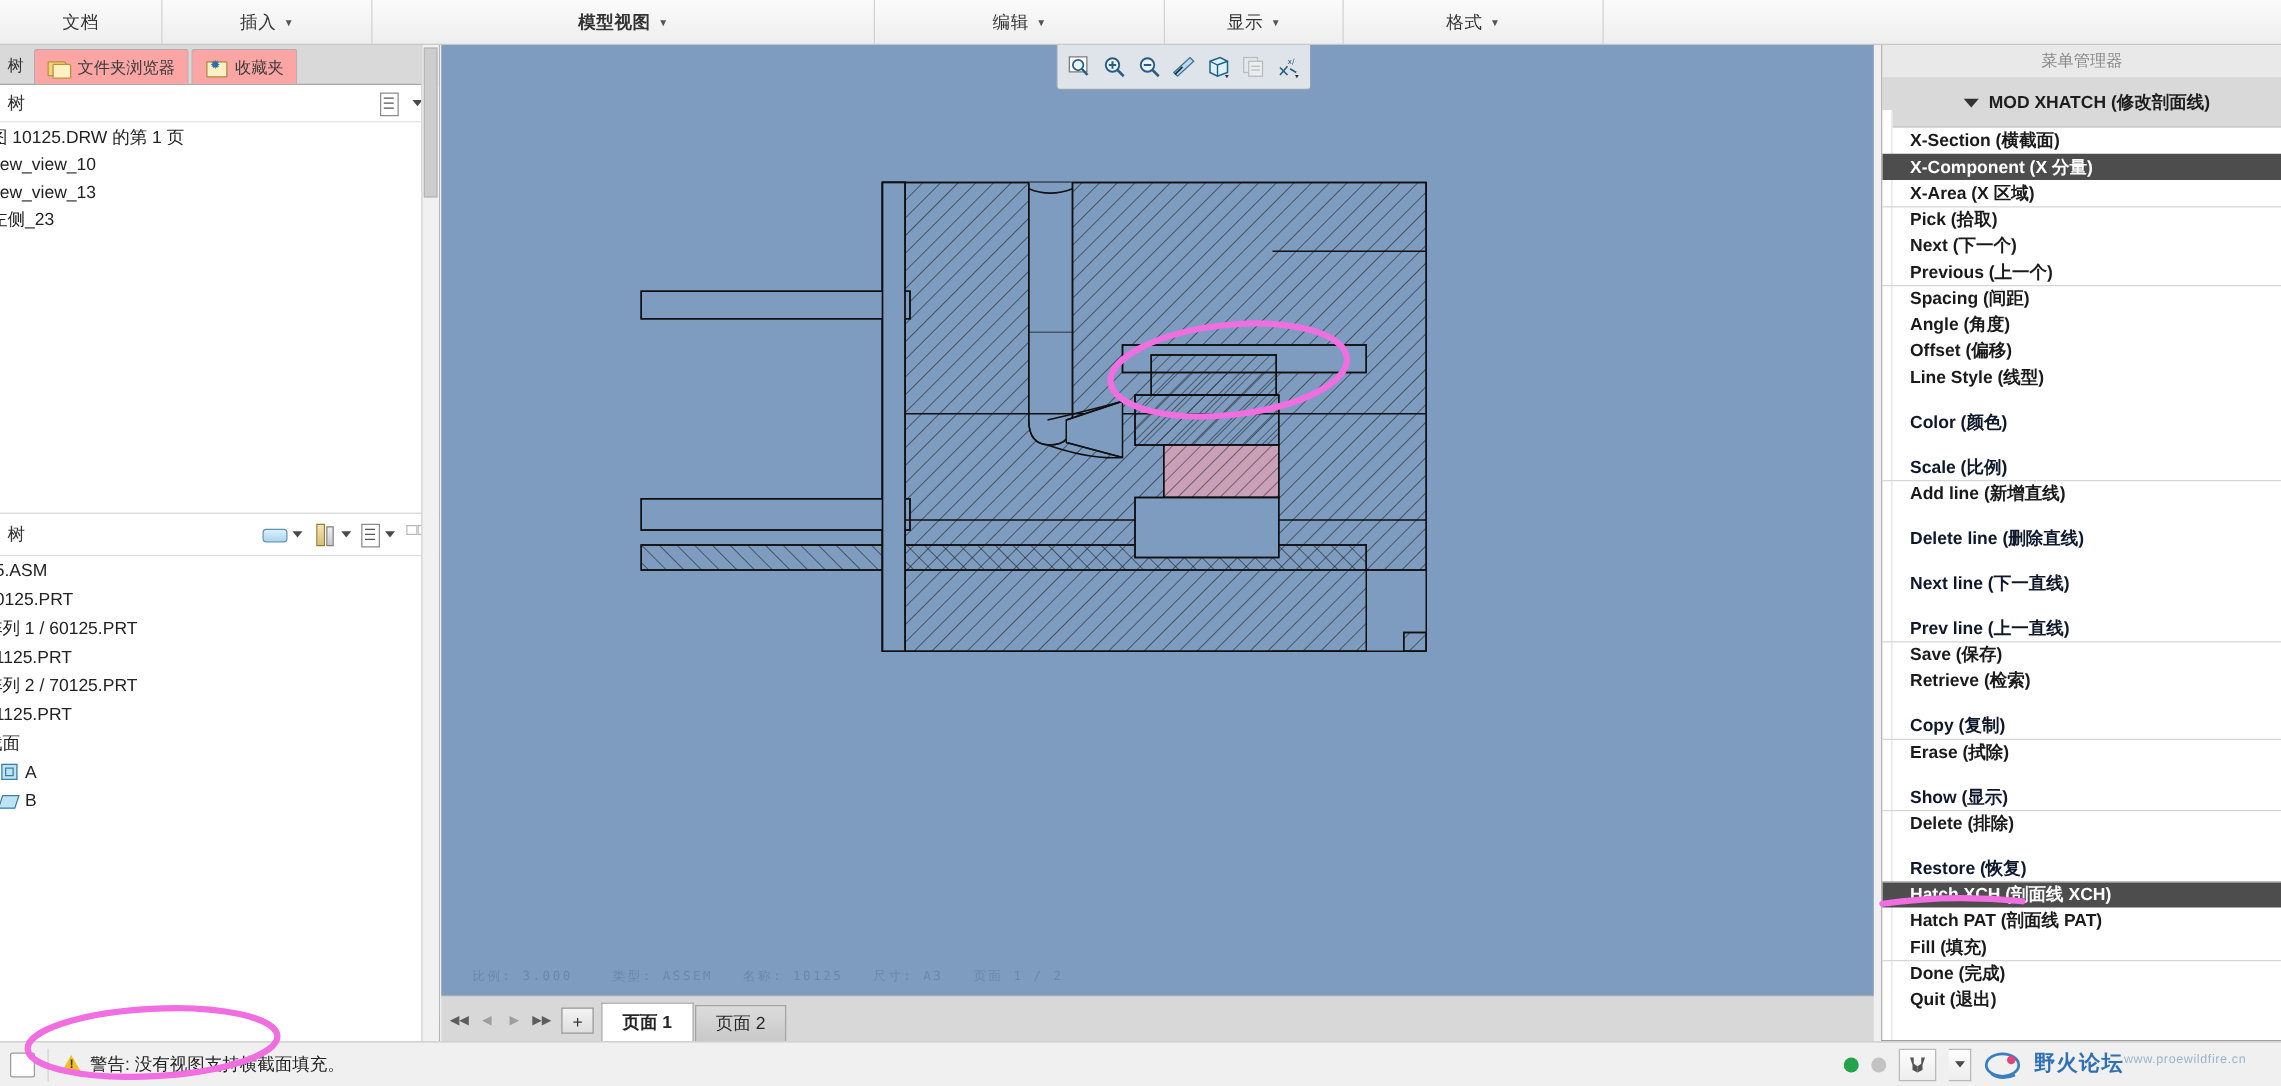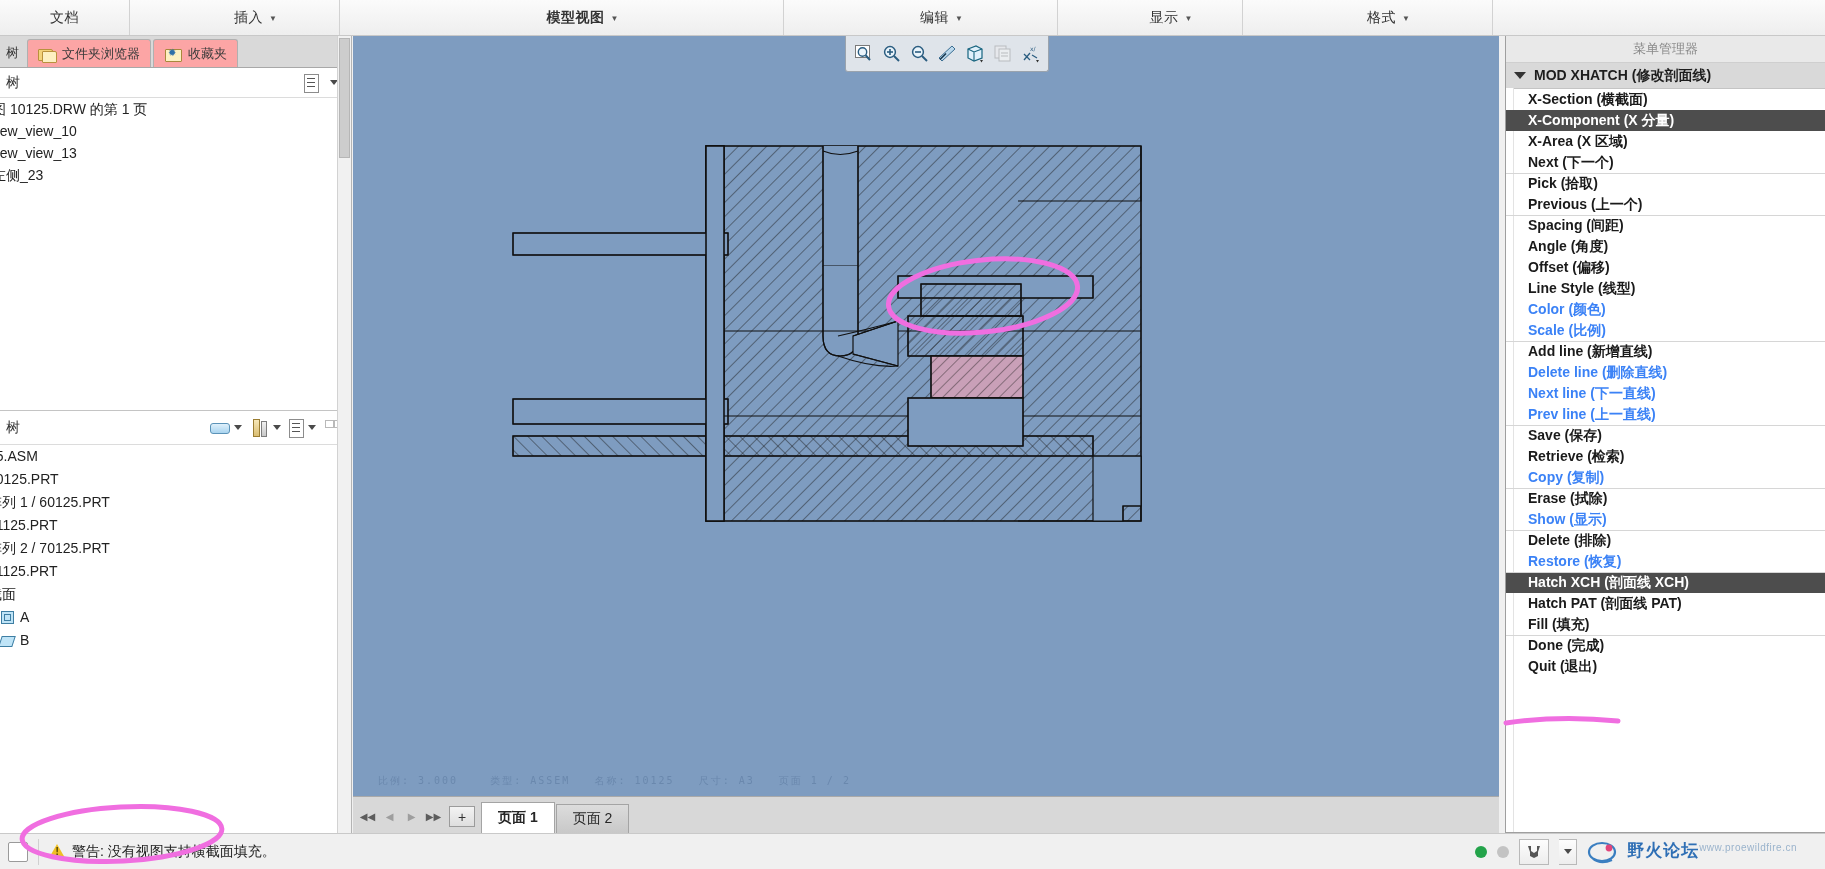--- a/index.html
+++ b/index.html
@@ -10,21 +10,21 @@
     color:#2b2b2b;
     background:#f0f0f0;
   }
   #app { position:relative; width:1825px; height:869px; }
 
   
   .menubar {
     position:absolute; left:0; top:0; width:1825px; height:36px;
     background:linear-gradient(#fbfbfb,#eeeeee);
     border-bottom:1px solid #c8c8c8;
-    display:flex; align-items:stretch;gap:42px;
+    display:flex; align-items:stretch;
   }
   .menubar .mi {
     display:flex; align-items:center; justify-content:center;
     border-right:1px solid #d2d2d2;
     font-size:14px; color:#333; cursor:default; position:relative;
   }
   .menubar .mi .lbl { letter-spacing:.5px; }
   .caret { margin-left:6px; font-size:8px; color:#555; line-height:1; transform:translateY(1px); }
 
   
@@ -180,31 +180,32 @@
   
   .menumgr {
     position:absolute; left:1505px; top:36px; width:320px; height:797px;
     background:#ffffff; border-left:1px solid #9f9f9f; border-bottom:1px solid #9f9f9f;
   }
   .mm-title {
     height:27px; display:flex; align-items:center; justify-content:center;
     background:#e9e9e9; color:#8a8a8a; font-size:13px; border-bottom:1px solid #cfcfcf;
   }
   .mm-group {
-    height:26px; display:flex; align-items:center; gap:8px; padding-left:8px;
+    height:39px; display:flex; align-items:center; gap:8px; padding-left:8px;
     background:#d9d9d9; font-weight:bold; font-size:14px; color:#1d1d1d;
     border-bottom:1px solid #c4c4c4;
+    justify-content:center;
   }
   .mm-group .tri { width:0;height:0;border-left:6px solid transparent;border-right:6px solid transparent;border-top:7px solid #333; }
   .mm-item {
     height:21px; display:flex; align-items:center; padding-left:22px;
     font-size:14px; font-weight:bold; color:#1a1a1a; white-space:nowrap;
     position:relative;
   }
-  .mm-item.dim { color:#3b82f6; }
+  .mm-item.dim { color:#0f172a;margin-top:15px; }
   .mm-item.sel { background:#4d4d4d; color:#ffffff; }
   .mm-item.rule { border-top:1px solid #d6d6d6; }
   .mm-left-rail { position:absolute; left:0; top:52px; bottom:0; width:8px; background:#fff; border-right:1px solid #e3e3e3; }
 
   
   .statusbar {
     position:absolute; left:0; top:833px; width:1825px; height:36px;
     background:#f0f0f0; border-top:1px solid #c9c9c9; display:flex; align-items:center;
   }
   .sb-chk { width:20px;height:20px;border:1px solid #9a9a9a;background:#fff;margin-left:8px;border-radius:2px; }
@@ -513,22 +514,22 @@
     <div class="mm-title">菜单管理器</div>
     <div class="mm-group">
       <span class="tri"></span>
       <span>MOD XHATCH (修改剖面线)</span>
     </div>
     <div class="mm-left-rail"></div>
 
     <div class="mm-item">X-Section (横截面)</div>
     <div class="mm-item sel">X-Component (X 分量)</div>
     <div class="mm-item">X-Area (X 区域)</div>
+    <div class="mm-item rule">Pick (拾取)</div>
     <div class="mm-item">Next (下一个)</div>
-    <div class="mm-item rule">Pick (拾取)</div>
     <div class="mm-item">Previous (上一个)</div>
     <div class="mm-item rule">Spacing (间距)</div>
     <div class="mm-item">Angle (角度)</div>
     <div class="mm-item">Offset (偏移)</div>
     <div class="mm-item">Line Style (线型)</div>
     <div class="mm-item dim">Color (颜色)</div>
     <div class="mm-item dim">Scale (比例)</div>
     <div class="mm-item rule">Add line (新增直线)</div>
     <div class="mm-item dim">Delete line (删除直线)</div>
     <div class="mm-item dim">Next line (下一直线)</div>

